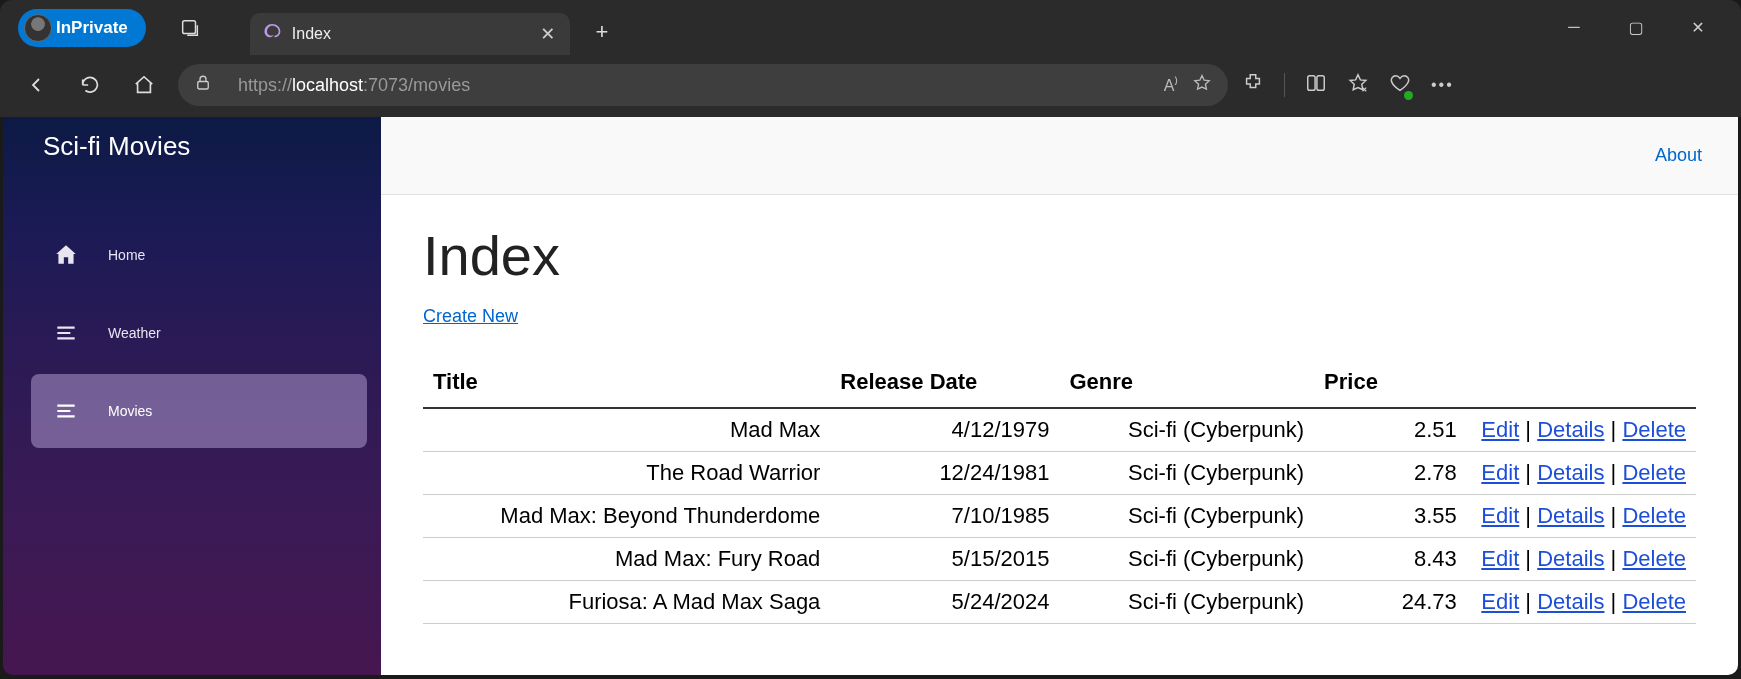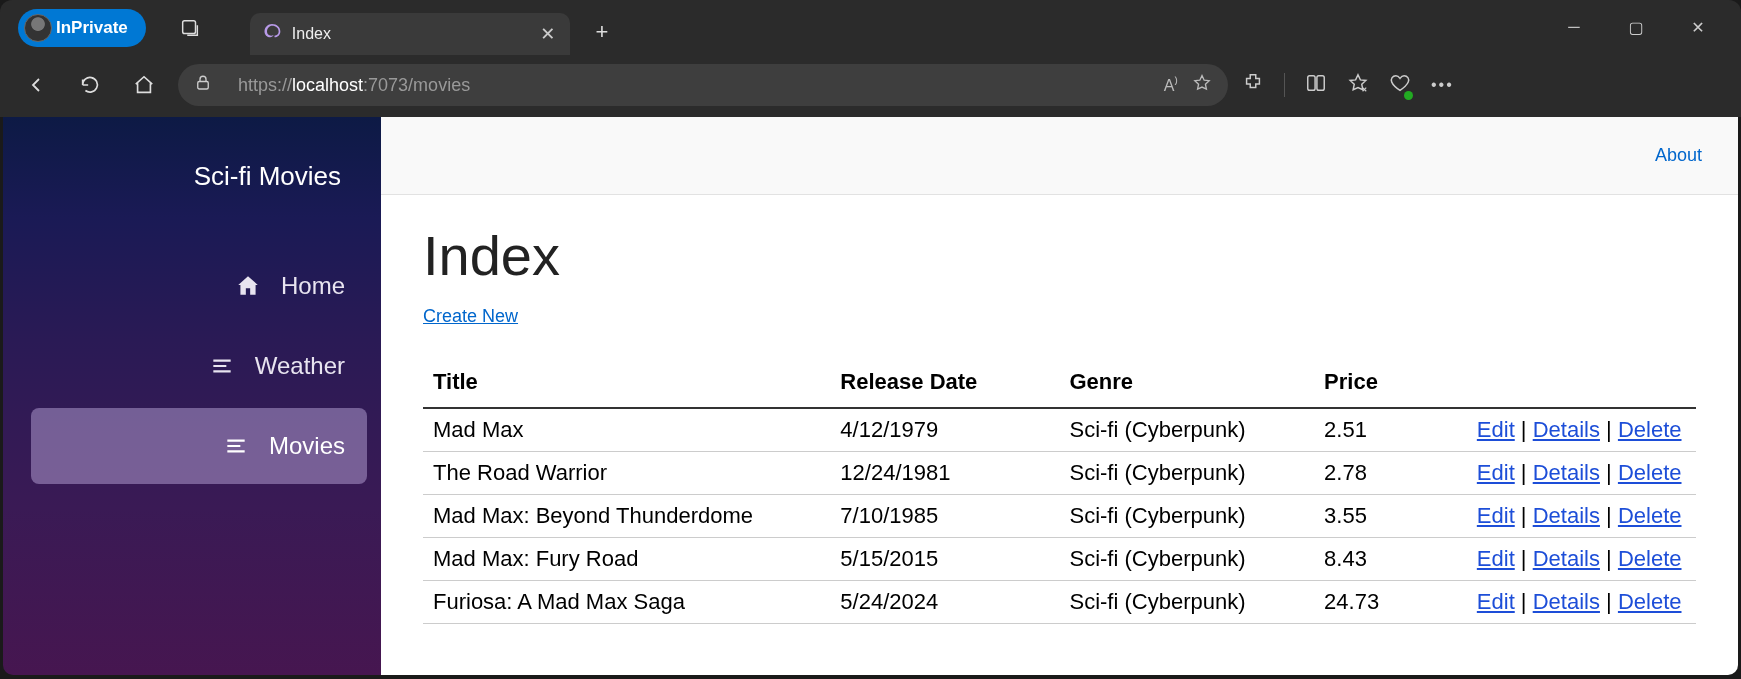--- a/index.html
+++ b/index.html
@@ -150,38 +150,36 @@
   }
 
   .sidebar {
     position: absolute;
     left: 0; top: 0; bottom: 0;
     width: 378px;
     background: linear-gradient(180deg, #0d1a45 0%, #1a1a55 18%, #2a1a55 40%, #3a1a55 70%, #461650 100%);
     color: #fff;
   }
   .sidebar-brand {
-    padding: 44px 40px 30px;
+    padding: 14px 40px 30px;
     font-size: 26px;
     font-weight: 400;
-    text-align: right;
   }
   .sidebar-nav {
     padding: 26px 14px 0 28px;
   }
   .nav-item {
     display: flex;
     align-items: center;
-    gap: 20px;
+    gap: 29px;
     padding: 24px 22px;
-    font-size: 24px;
+    font-size: 14px;
     color: #e8e4f0;
     border-radius: 8px;
     margin-bottom: 4px;
-    justify-content: flex-end;
   }
   .nav-item.active {
     background: rgba(200,180,230,0.45);
     color: #fff;
   }
   .nav-item svg { width: 26px; height: 26px; flex-shrink: 0; }
 
   .main {
     position: absolute;
     left: 378px; right: 0; top: 0; bottom: 0;
@@ -223,20 +221,21 @@
   }
   thead th {
     text-align: left;
     padding: 12px 10px;
     border-bottom: 2px solid #333;
     font-weight: 700;
   }
   tbody td {
     padding: 8px 10px;
     border-top: 1px solid #ccc;
+    text-align: right;
   }
   tbody tr:last-child td {
     border-bottom: 1px solid #ccc;
   }
   .actions a {
     color: #1d4ed8;
   }
   .actions { white-space: nowrap; }
 </style>
 </head>

